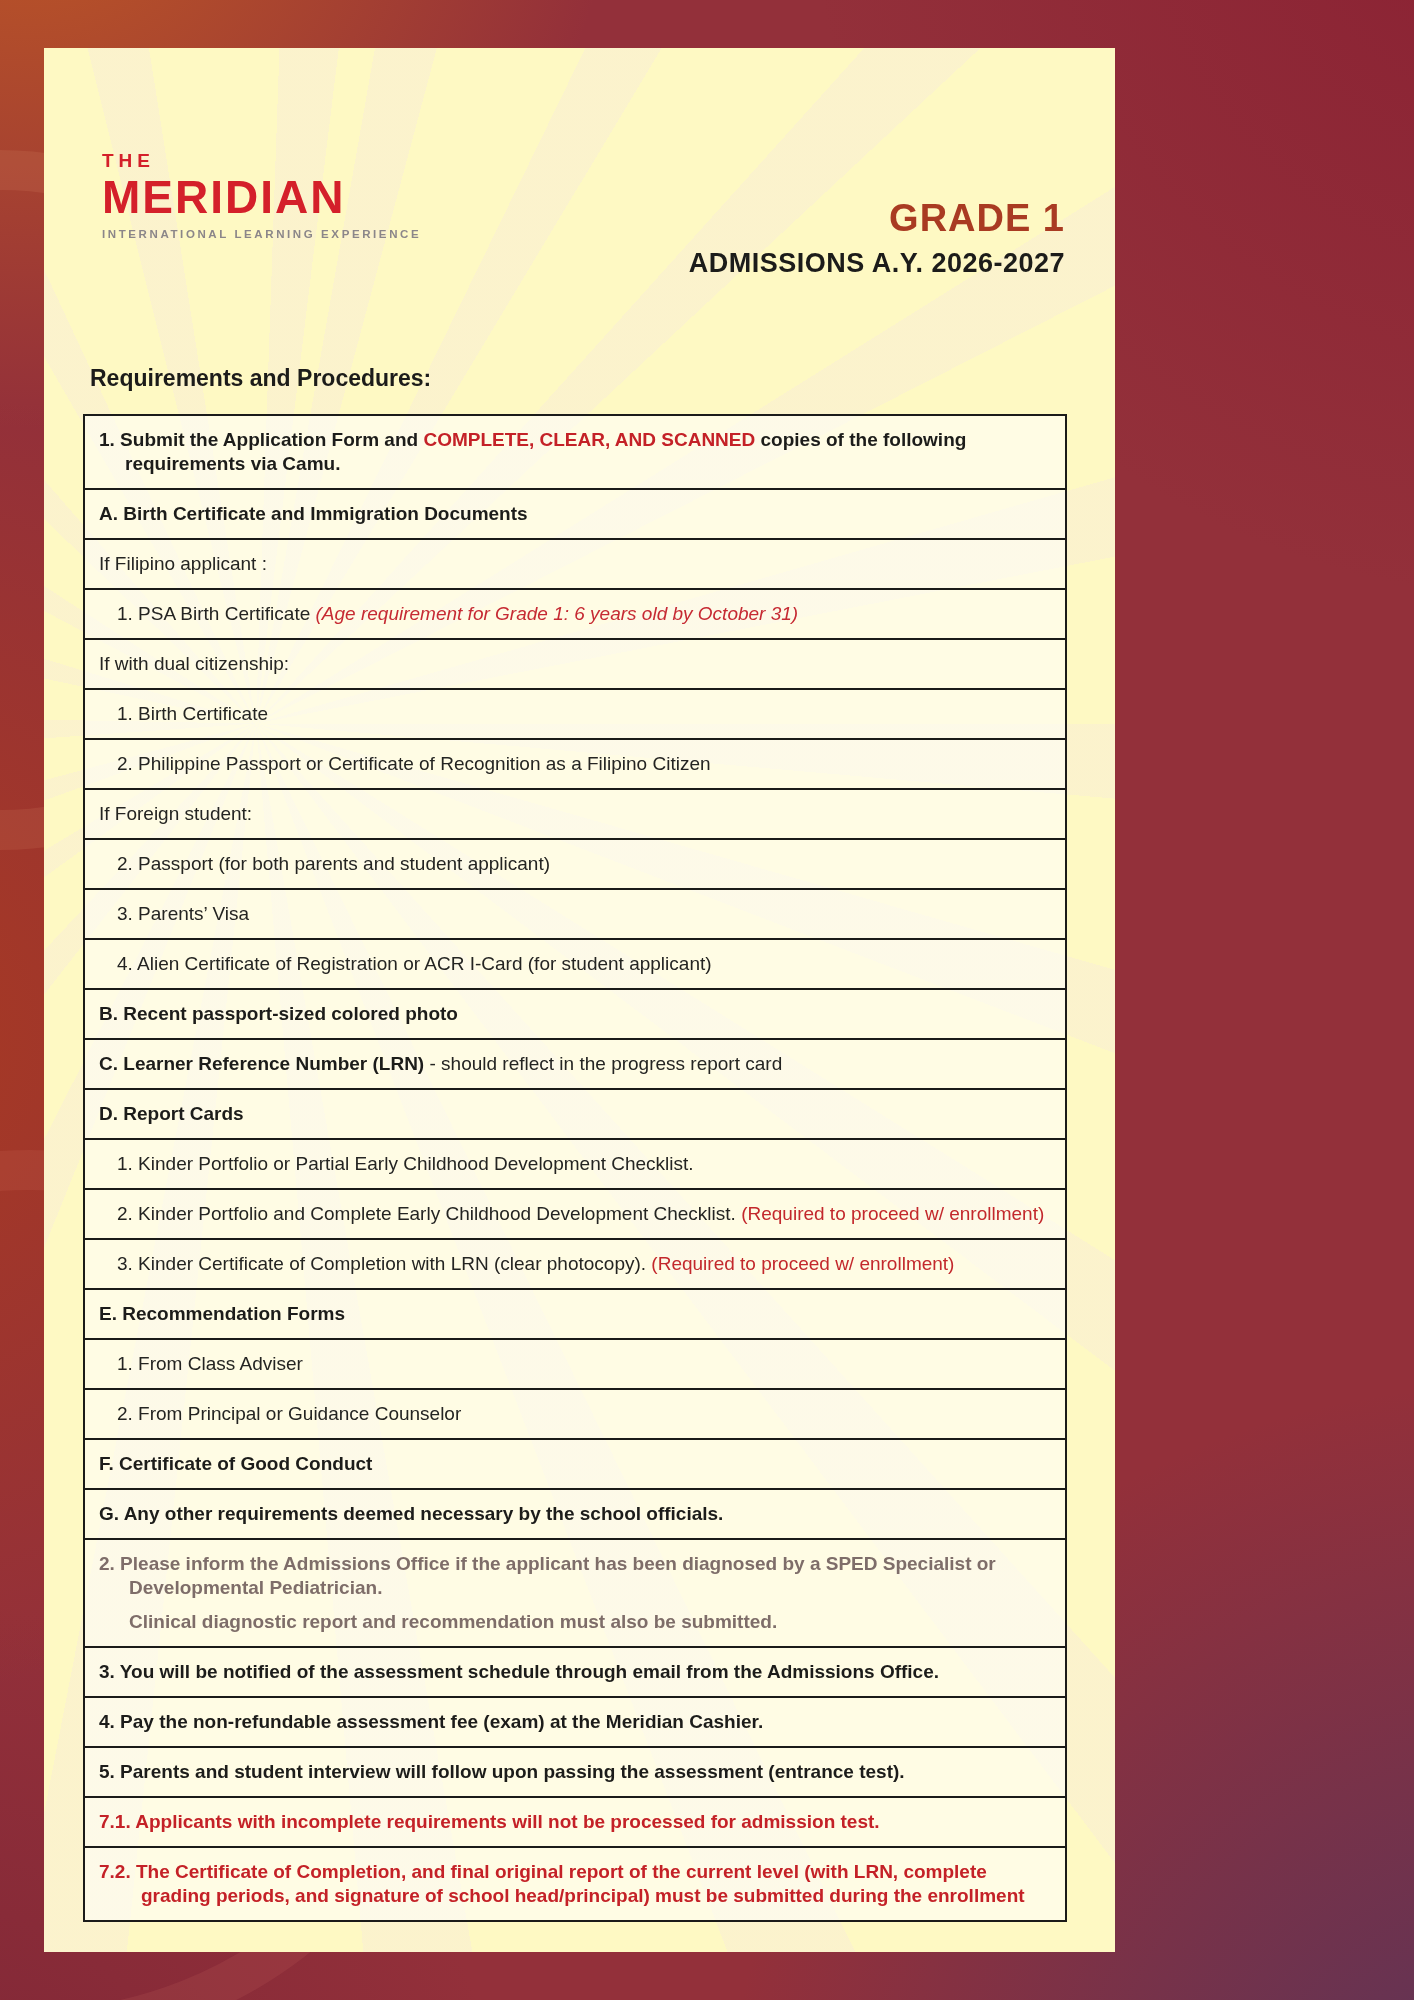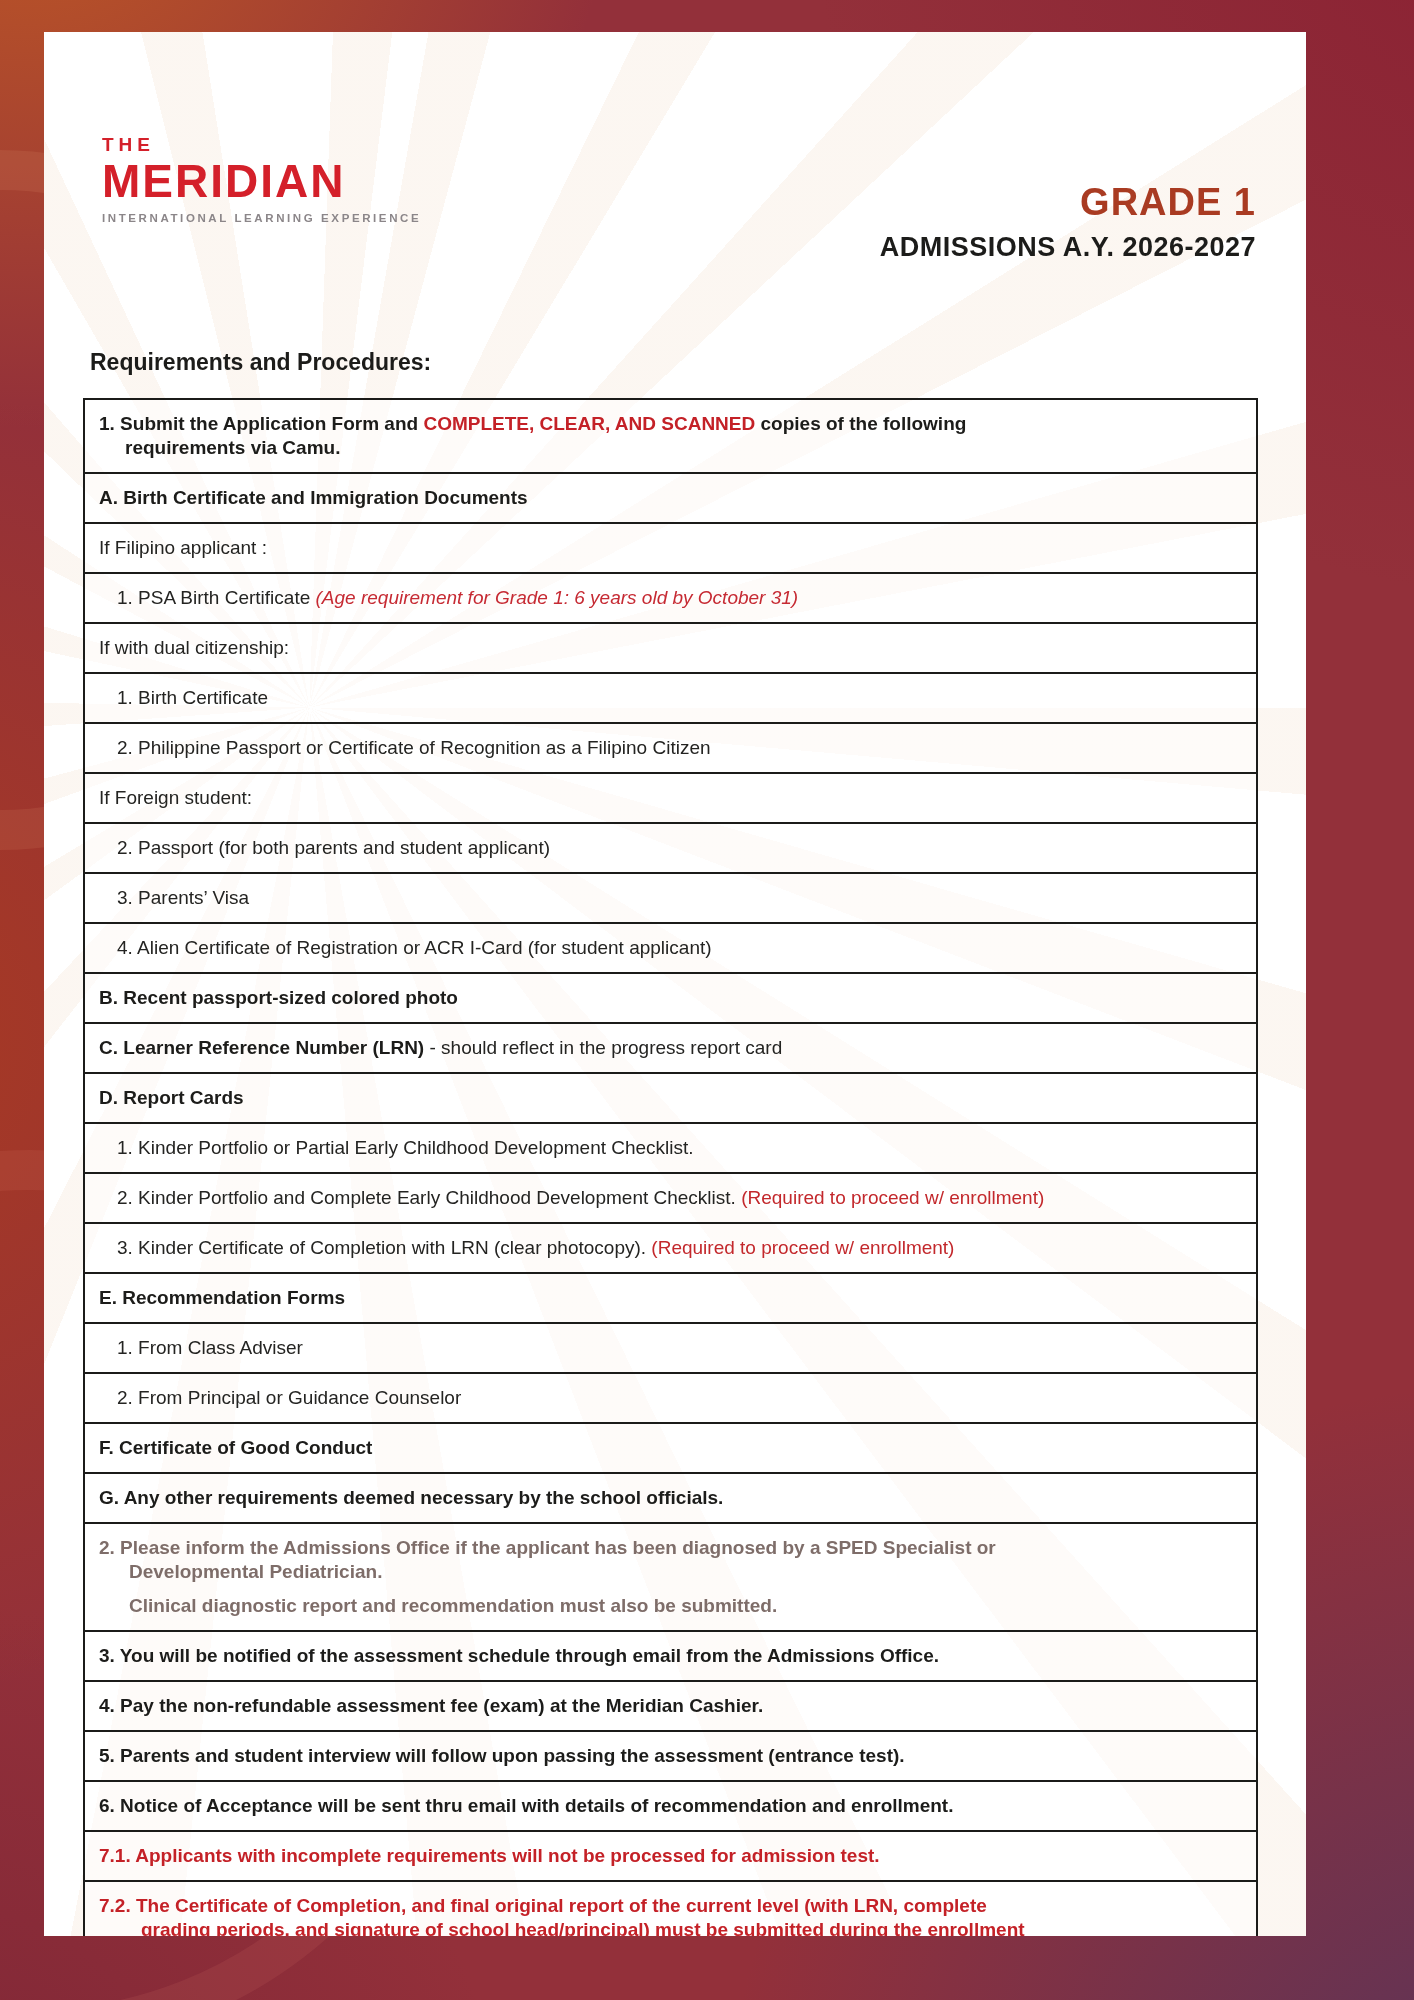--- a/index.html
+++ b/index.html
@@ -20,23 +20,23 @@
   .bg-swirl {
     position: absolute; border-radius: 50%;
     border: 40px solid rgba(255,190,140,0.10);
     pointer-events: none;
   }
   .bg-swirl.s1 { width: 700px; height: 700px; left: -350px; top: 150px; }
   .bg-swirl.s2 { width: 900px; height: 900px; left: -420px; top: 1150px; border-color: rgba(255,160,130,0.09); }
 
   .card {
     position: absolute;
-    left: 44px; top: 32px;
-    width: 1262px; height: 1904px;
-    background: #ffffff;
+    left: 44px; top: 48px;
+    width: 1071px; height: 1904px;
+    background: #fef9c3;
     overflow: hidden;
   }
   
   .card::before {
     content: "";
     position: absolute; inset: -200px;
     background:
       repeating-conic-gradient(from 10deg at 28% 38%,
         rgba(247,233,220,0.85) 0deg 5deg,
         rgba(255,255,255,0) 5deg 16deg);
@@ -192,23 +192,20 @@
       <div class="trow">
         <div class="para"><span class="sb">3. You will be notified of the assessment schedule through email from the Admissions Office.</span></div>
       </div>
       <div class="trow">
         <div class="para"><span class="sb">4. Pay the non-refundable assessment fee (exam) at the Meridian Cashier.</span></div>
       </div>
       <div class="trow">
         <div class="para"><span class="sb">5. Parents and student interview will follow upon passing the assessment (entrance test).</span></div>
       </div>
       <div class="trow">
-        <div class="para"><span class="sb">6. Notice of Acceptance will be sent thru email with details of recommendation and enrollment.</span></div>
-      </div>
-      <div class="trow">
         <div class="para"><span class="sbr">7.1. Applicants with incomplete requirements will not be processed for admission test.</span></div>
       </div>
       <div class="trow">
         <div class="para"><span class="sbr">7.2. The Certificate of Completion, and final original report of the current level (with LRN, complete</span></div>
         <div class="para" style="padding-left: 42px;"><span class="sbr">grading periods, and signature of school head/principal) must be submitted during the enrollment</span></div>
       </div>
     </div>
 
 </div>
 

